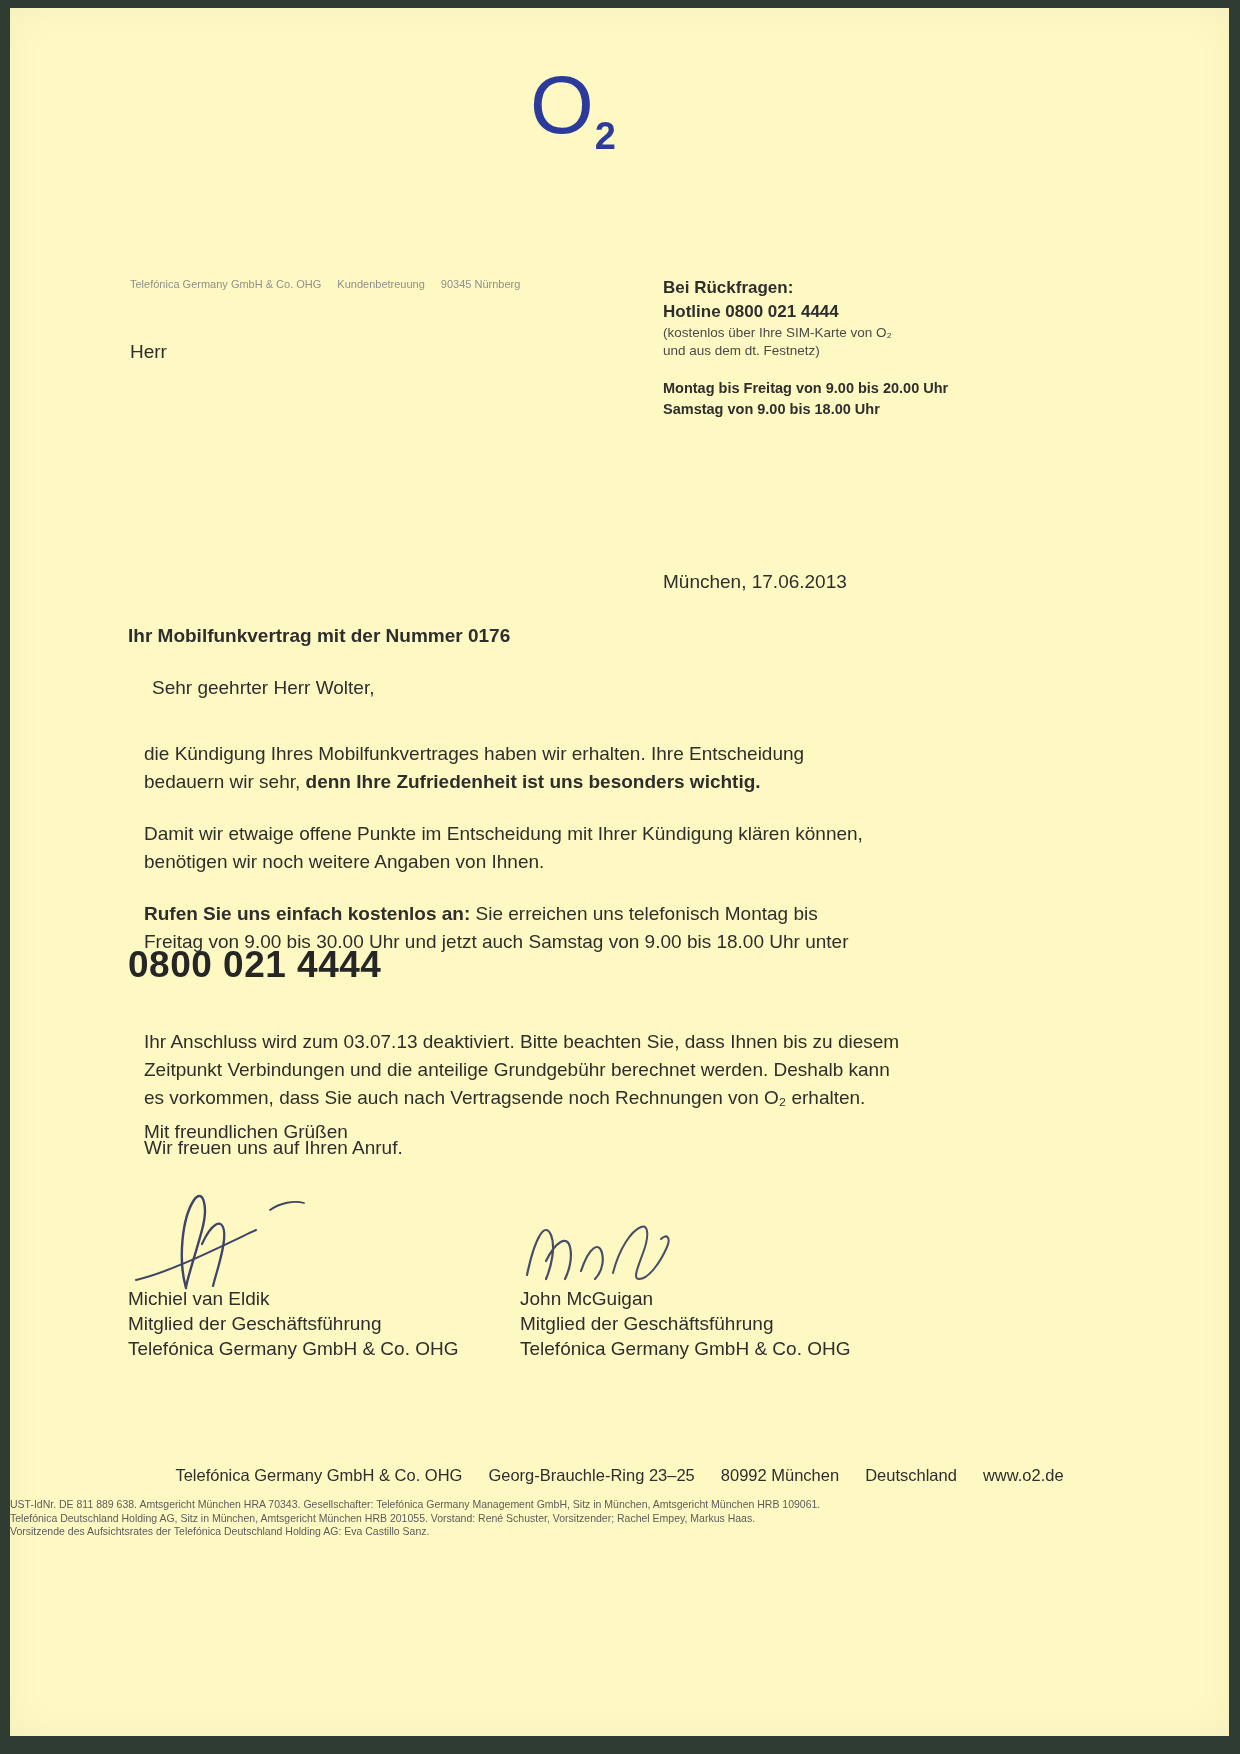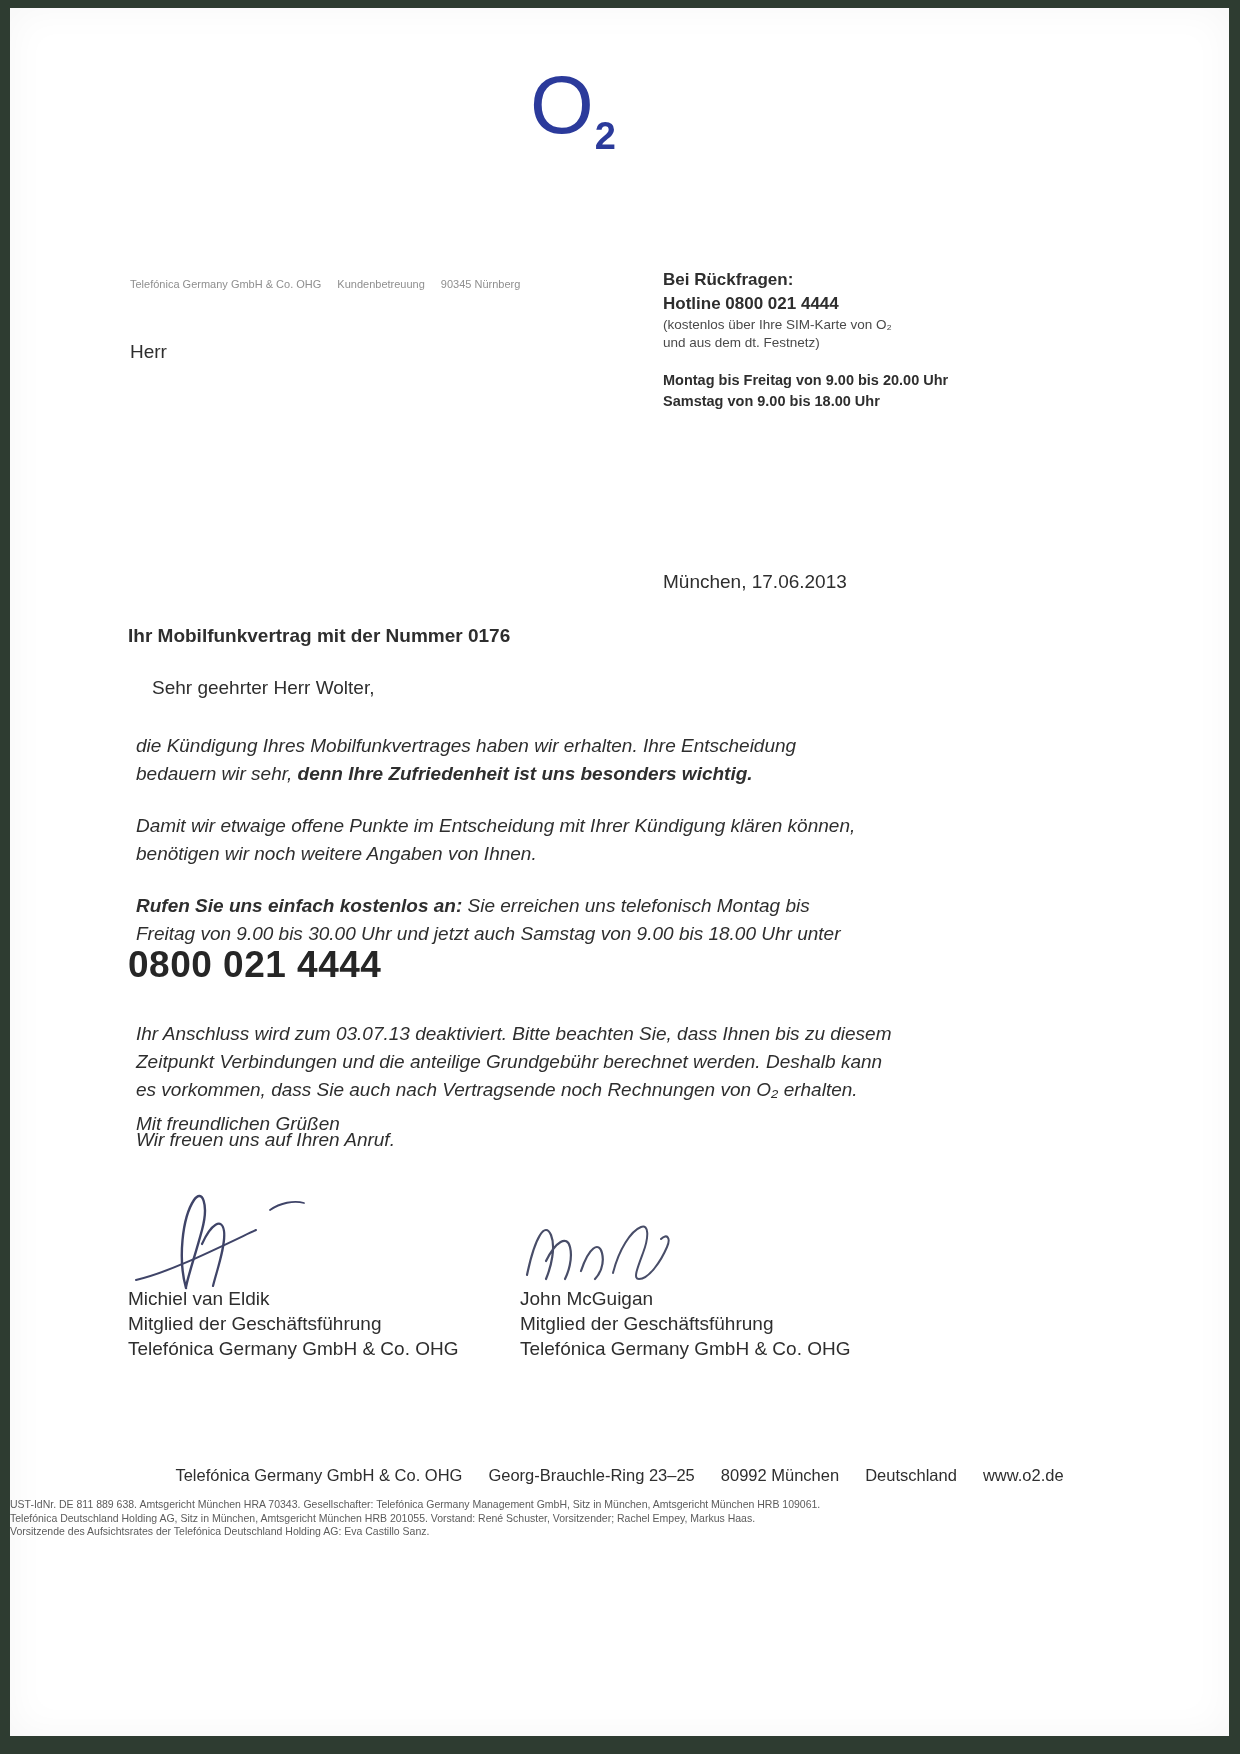--- a/index.html
+++ b/index.html
@@ -5,42 +5,42 @@
   html,body{margin:0;padding:0;}
   body{
     width:1240px;height:1754px;
     background:#2e3c31; 
     font-family:"Liberation Sans", sans-serif;
     position:relative;
     overflow:hidden;
   }
   .page{
     position:absolute;left:10px;top:8px;right:11px;bottom:18px;
-    background:#ffffff;
+    background:#fef9c3;
     box-shadow:inset 0 0 40px rgba(0,0,0,0.04);
   }
   .abs{position:absolute;}
   .txt{color:#2e2e2e;font-size:19px;line-height:28px;}
   .bold{font-weight:bold;}
   
   .logo{left:520px;top:56px;color:#2b3a9b;line-height:1;}
   .logo-o{font-size:82px;font-weight:500;}
   .logo-sub{font-size:38px;font-weight:600;position:relative;top:16px;left:1px;}
   
   .sender{left:120px;top:270px;font-size:11px;color:#8f8f8f;display:flex;gap:16px;white-space:nowrap;}
   .recipient{left:120px;top:330px;}
   
-  .contact{left:653px;top:260px;}
+  .contact{left:653px;top:268px;}
   .contact .h{font-size:17px;font-weight:bold;color:#2e2e2e;line-height:24px;}
   .contact .n{font-size:13.5px;color:#4a4a4a;line-height:18px;}
   .contact .hours{margin-top:18px;font-size:14.5px;font-weight:bold;color:#2e2e2e;line-height:21px;}
   .dateline{left:653px;top:560px;}
   .subject{left:118px;top:614px;font-weight:bold;}
   .salutation{left:118px;top:666px;margin-left:24px;}
-  .para{left:118px;margin:8px;font-style:italic;}
+  .para{left:118px;margin:16px;}
   .p1{top:716px;max-width:700px;}
   .p2{top:796px;max-width:760px;}
   .p3{top:876px;max-width:712px;}
   .phone-large{left:118px;top:936px;font-size:37px;font-weight:bold;color:#262626;letter-spacing:0.5px;}
   .p4{top:1004px;max-width:762px;}
   .c1{top:1110px;}
   .c2{top:1094px;}
   .sig-svg{pointer-events:none;}
   .sig-left{left:112px;top:1180px;}
   .sig-right{left:505px;top:1205px;}

